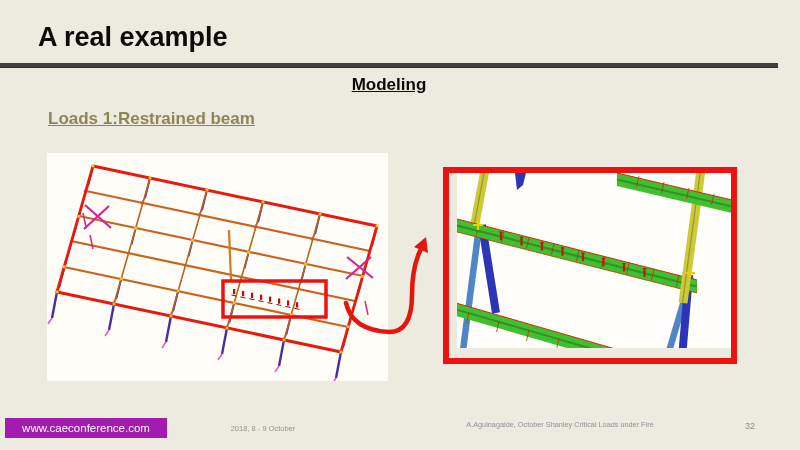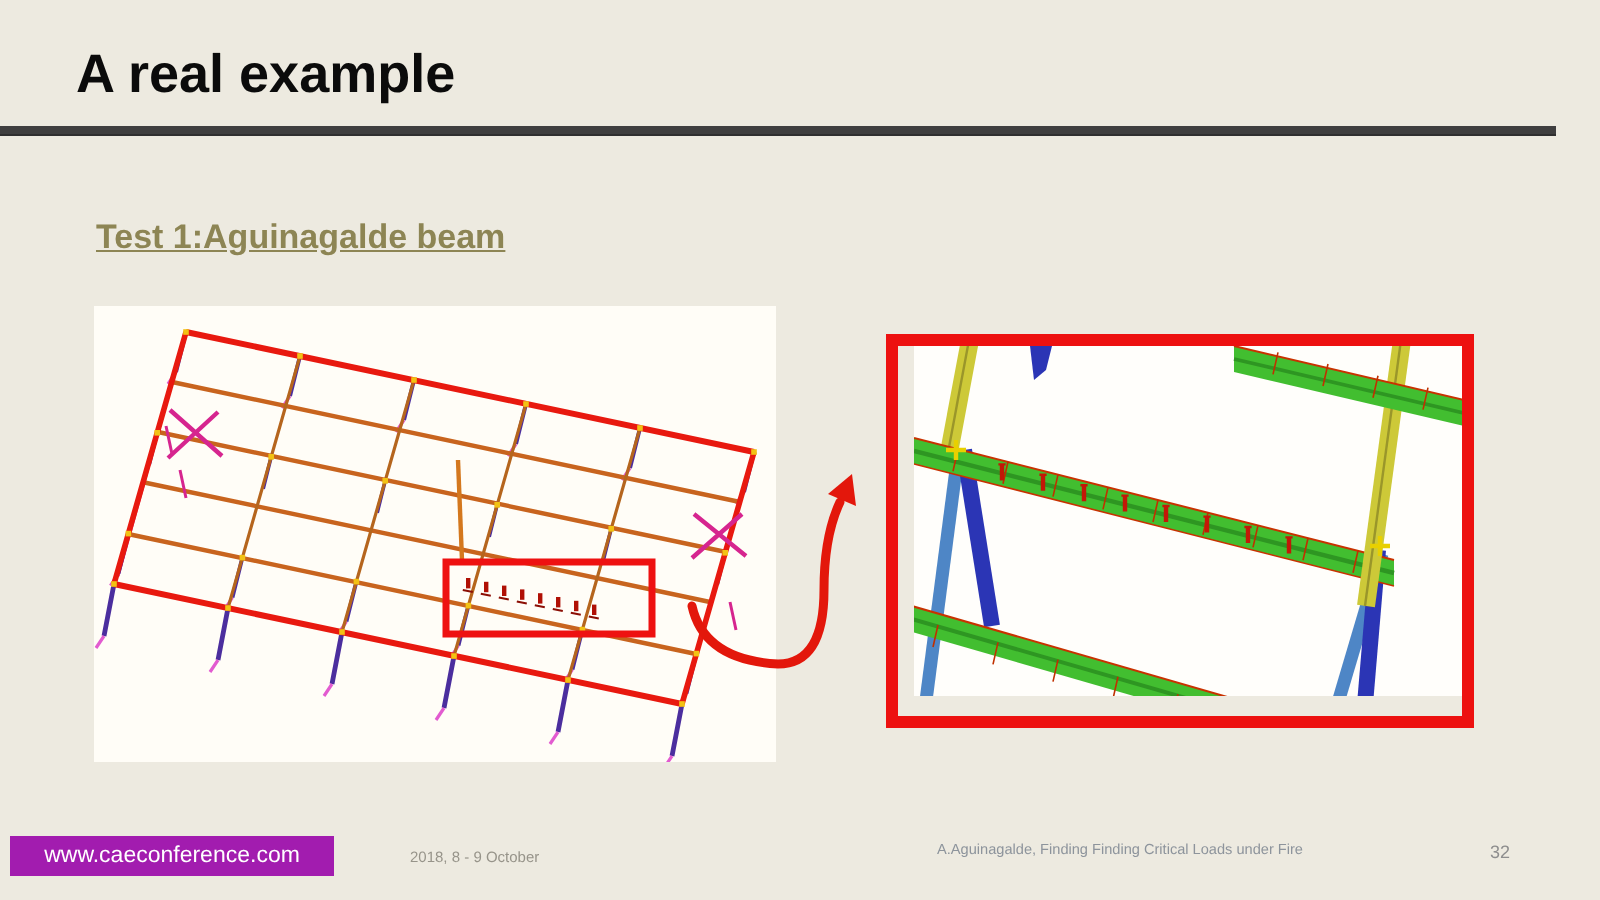--- a/index.html
+++ b/index.html
@@ -51,40 +51,41 @@
         #23b8c8 42%, #1a7ac8 47%, #5aa8d8 50%, #8f9a64 53%,
         #e3cf2a 56%, #c08038 59%, #e8681a 64%, #a82016 70%,
         #d4541a 76%, #e06214 80%, #8f3a26 87%, #a04c58 92%, #c75f86 100%);
   }
   .footer-badge{
     position:absolute;left:5px;top:418px;width:162px;height:20px;
     background:#a21caf;color:#ffffff;font-size:11.5px;line-height:20px;
     text-align:center;cursor:pointer;
   }
   .footer-date{
-    position:absolute;left:205px;top:424px;width:150px;
+    position:absolute;left:188px;top:424px;width:150px;text-align:center;
     font-size:7.5px;color:#97948a;
   }
   .footer-conf{
     position:absolute;left:400px;top:419px;width:320px;text-align:center;
     font-size:7.3px;line-height:1.55;color:#8d949c;
   }
   .footer-page{
     position:absolute;left:745px;top:421px;width:24px;text-align:left;
     font-size:9px;color:#8e8e8e;
   }
 </style>
 </head>
 <body>
 
 <div class="slide">
 
   <div class="title">A real example</div>
   <div class="title-rule"></div>
-  <div class="section-label">Test 1:Aguinagalde beam</div>
+  <div class="subtitle">Modeling</div>
+  <div class="section-label">Loads 1:Restrained beam</div>
 
   <div class="overview-panel">
     <svg viewBox="0 0 341 228" preserveAspectRatio="none">
 
       <path d="M44,20 L12,135" stroke="#D6258F" stroke-width="1.5" fill="none"></path>
 
       <g stroke="#4B2E9E" fill="none">
         <path stroke-width="2.4" d="M10,139 l-5,26 M67,151 l-5,26 M124,163 l-5,26 M180,175 l-5,26 M237,187 l-5,26 M294,199 l-5,26"></path>
         <path stroke-width="2" d="M46,13 l-5,20 M103,25 l-5,20 M160,37 l-5,20 M216,49 l-5,20 M273,61 l-5,20 M330,73 l-5,20"></path>
         <path stroke-width="1.8" d="M31.6,63.4 l-4,16 M88.6,75.4 l-4,16 M145.6,87.4 l-4,16 M201.6,99.4 l-4,16 M258.6,111.4 l-4,16 M315.6,123.4 l-4,16"></path>
@@ -212,17 +213,17 @@
   <svg class="callout-arrow" viewBox="0 0 95 110">
     <path d="M 6,73 Q 12,100 49,102 Q 72,102 72,65 Q 72,38 80,21" stroke="#E3170B" stroke-width="4.5" fill="none" stroke-linecap="round"></path>
     <polygon points="86,7 88,23 74,17" fill="#E3170B"></polygon>
   </svg>
 
   <div class="art-strip"></div>
 
   <div class="footer-badge">www.caeconference.com</div>
   <div class="footer-date">2018, 8 - 9 October</div>
   <div class="footer-conf">
-    <div>A.Aguinagalde, Finding Finding Critical Loads under Fire</div>
+    <div>A.Aguinagalde, October Shanley Critical Loads under Fire</div>
   </div>
   <div class="footer-page">32</div>
 
 </div>
 
 </body></html>

